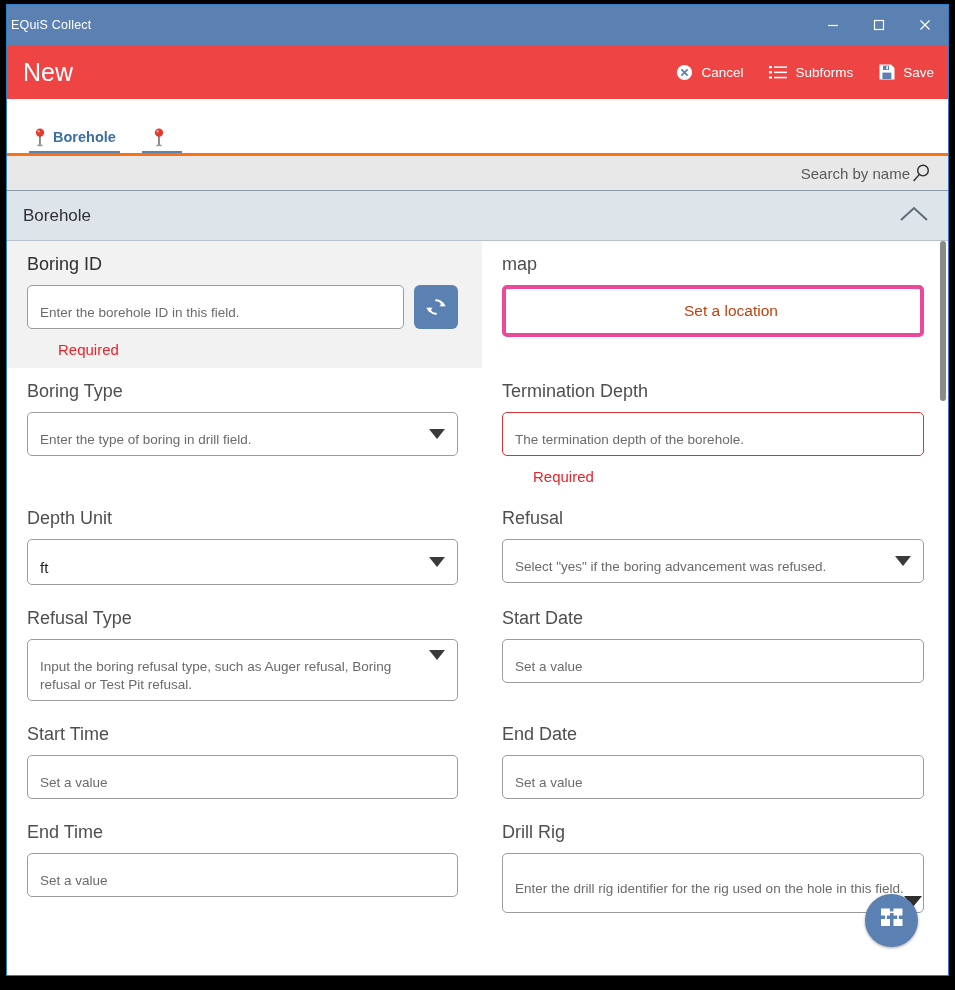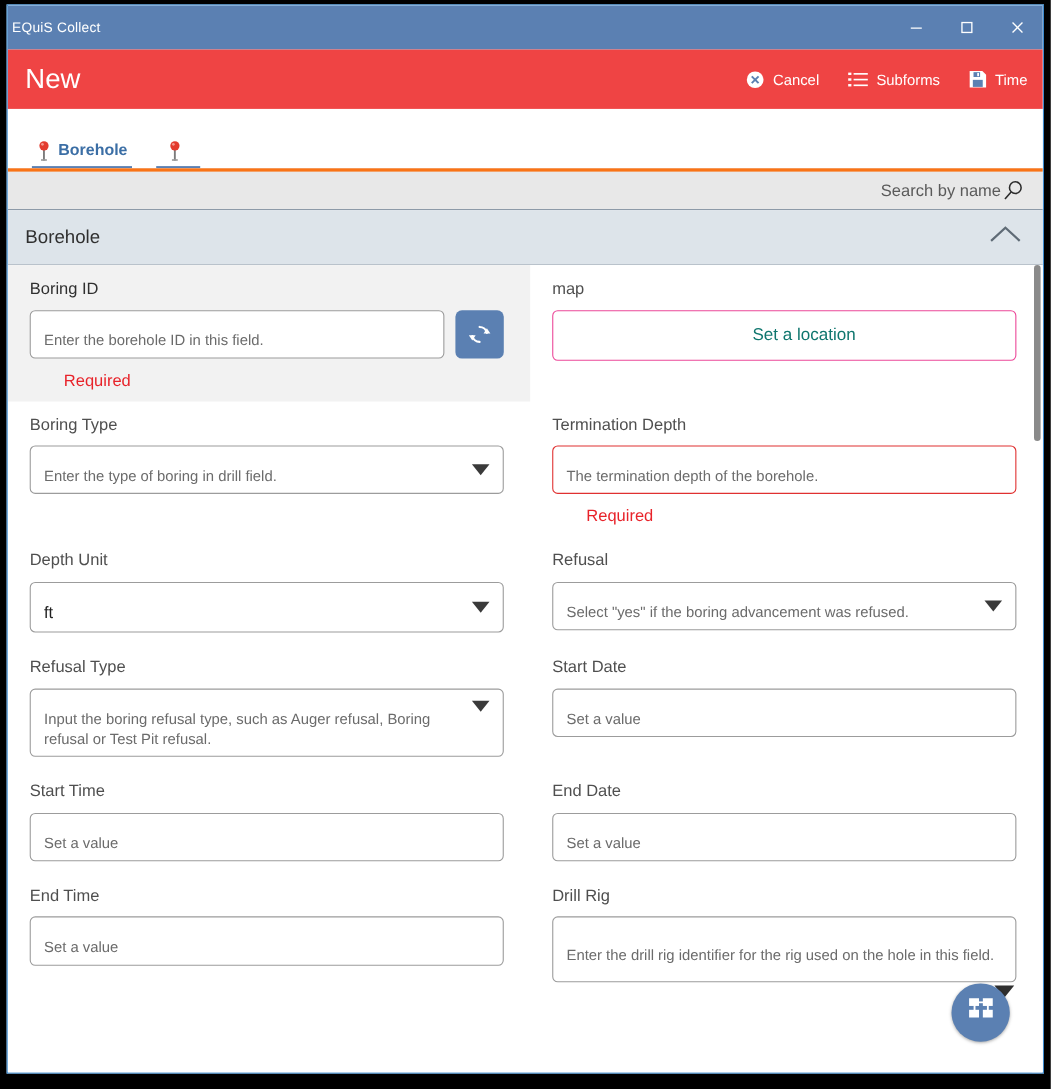--- a/index.html
+++ b/index.html
@@ -63,21 +63,21 @@
   
   .formbody{
     flex:1 1 auto;position:relative;overflow:hidden;background:#fff;
   }
   .grid{
     display:grid;grid-template-columns:475px 1fr;
     column-gap:0;padding:0;
   }
   .cell{padding:14px 24px 10px 20px;box-sizing:border-box;}
   .cell.hl{background:#f2f2f2;}
-  .fld-label{font-size:15px;color:#4f4f4f;margin-bottom:10px;line-height:1.1;}
+  .fld-label{font-size:18px;color:#4f4f4f;margin-bottom:10px;line-height:1.1;}
   .fld-label.dark{color:#303030;}
 
   .input{
     border:1px solid #9c9c9c;border-radius:5px;background:#fff;
     min-height:44px;display:flex;align-items:center;
     padding:6px 12px;box-sizing:border-box;font-size:13.5px;color:#6b6b6b;
     position:relative;
   }
   .input.val{color:#1f1f1f;font-size:15px;}
   .input.err{border-color:#e03131;}
@@ -87,23 +87,23 @@
     width:0;height:0;border-left:8px solid transparent;border-right:8px solid transparent;
     border-top:10px solid #3a3a3a;flex:0 0 auto;margin-left:4px;
   }
   .row-inp{display:flex;align-items:flex-start;gap:10px;}
   .refresh-btn{
     width:44px;height:44px;border-radius:6px;background:#5b80b2;flex:0 0 auto;
     display:flex;align-items:center;justify-content:center;
   }
   .req{color:#e8232a;font-size:15px;margin-top:12px;margin-left:31px;}
   .locbtn{
-    border:1px solid #ec4899;border-radius:5px;height:44px;
+    border:4px solid #ec4899;border-radius:5px;height:44px;
     display:flex;align-items:center;justify-content:center;
-    color:#0f766e;font-size:15.5px;background:#fff;padding-left:36px;
+    color:#c2410c;font-size:15.5px;background:#fff;padding-left:36px;
   }
 
   
   .sbar{position:absolute;top:0;right:0;width:10px;height:100%;background:#ffffff;}
   .sthumb{position:absolute;top:0;right:2px;width:6px;height:160px;background:#8a8a8a;border-radius:3px;}
 
   
   .fab{
     position:absolute;right:30px;bottom:28px;width:53px;height:53px;border-radius:50%;
     background:#5b80b2;display:flex;align-items:center;justify-content:center;
@@ -172,21 +172,21 @@
 
       <div class="cmd-btn">
         <span class="gi">
           <svg width="16" height="16" viewBox="0 0 16 16">
             <path d="M0.5 0.5 H12 L15.5 4 V15.5 H0.5 Z" fill="#ffffff"></path>
             <rect x="4" y="1.6" width="6" height="4.4" fill="#5b80b2"></rect>
             <rect x="7.4" y="2.3" width="1.6" height="3" fill="#ffffff"></rect>
             <rect x="3.4" y="8.6" width="9" height="6.4" fill="#5b80b2"></rect>
           </svg>
         </span>
-        <span>Time</span>
+        <span>Save</span>
       </div>
 
     </div>
   </div>
 
   <div class="tabstrip">
     <div class="tab">
       <span class="pin">
         <svg width="14" height="19" viewBox="0 0 14 19">
           <rect x="6.1" y="6" width="1.7" height="12" fill="#7b7b7b"></rect>

